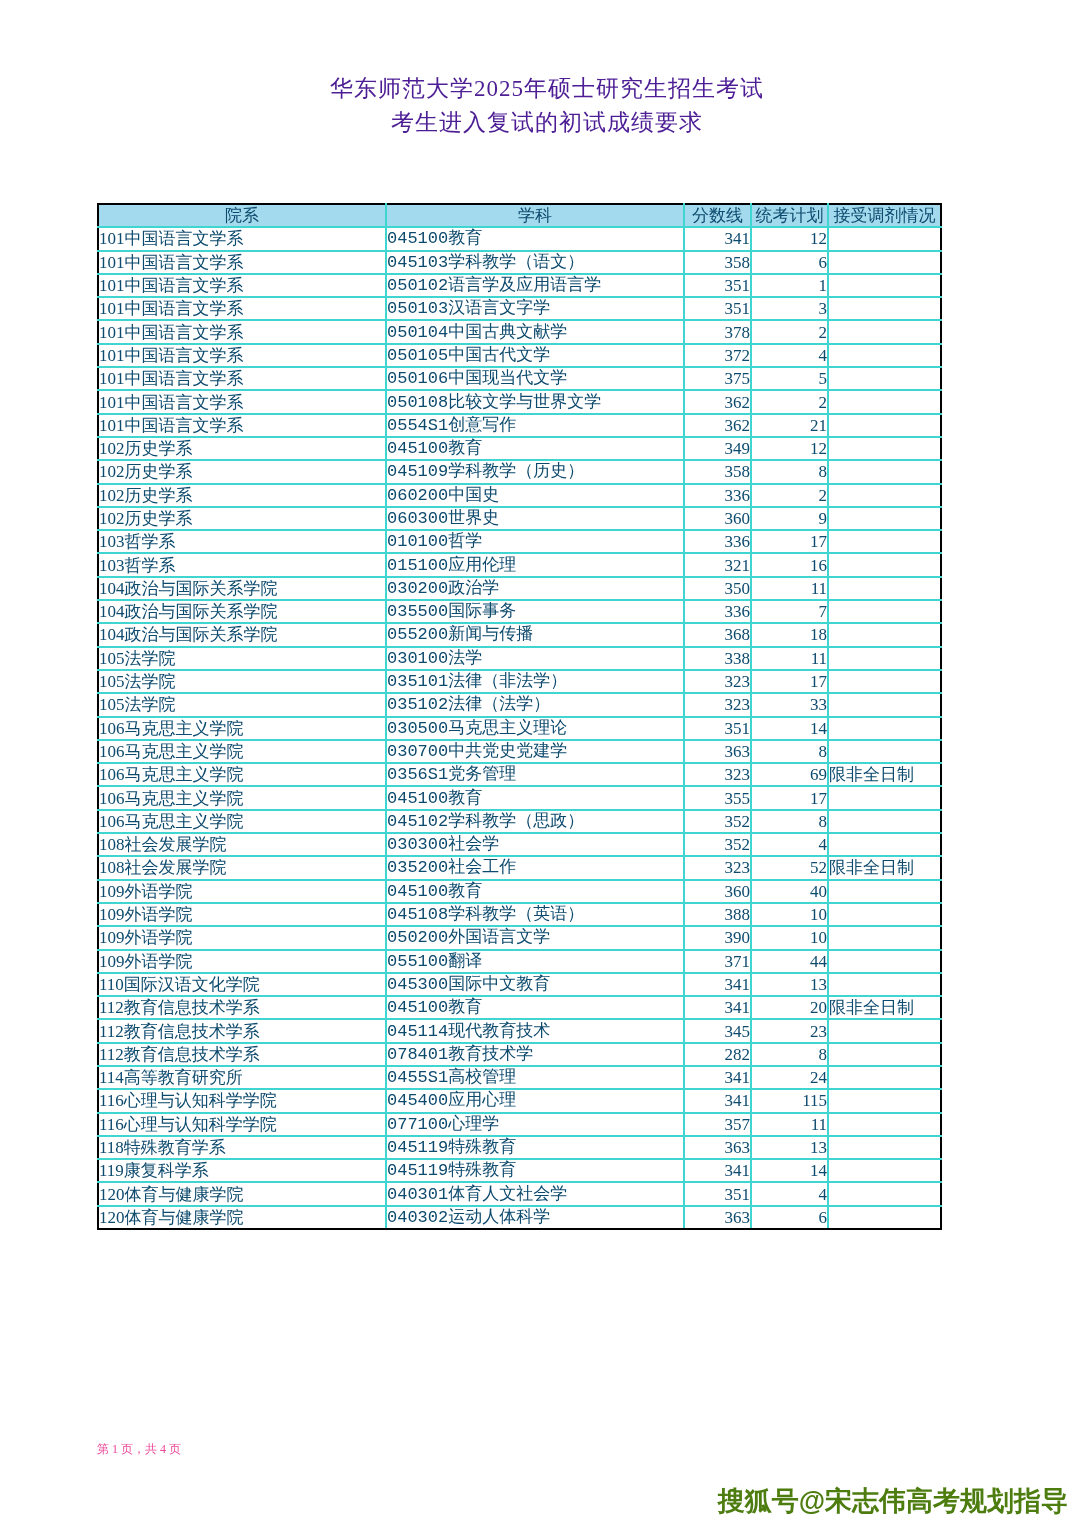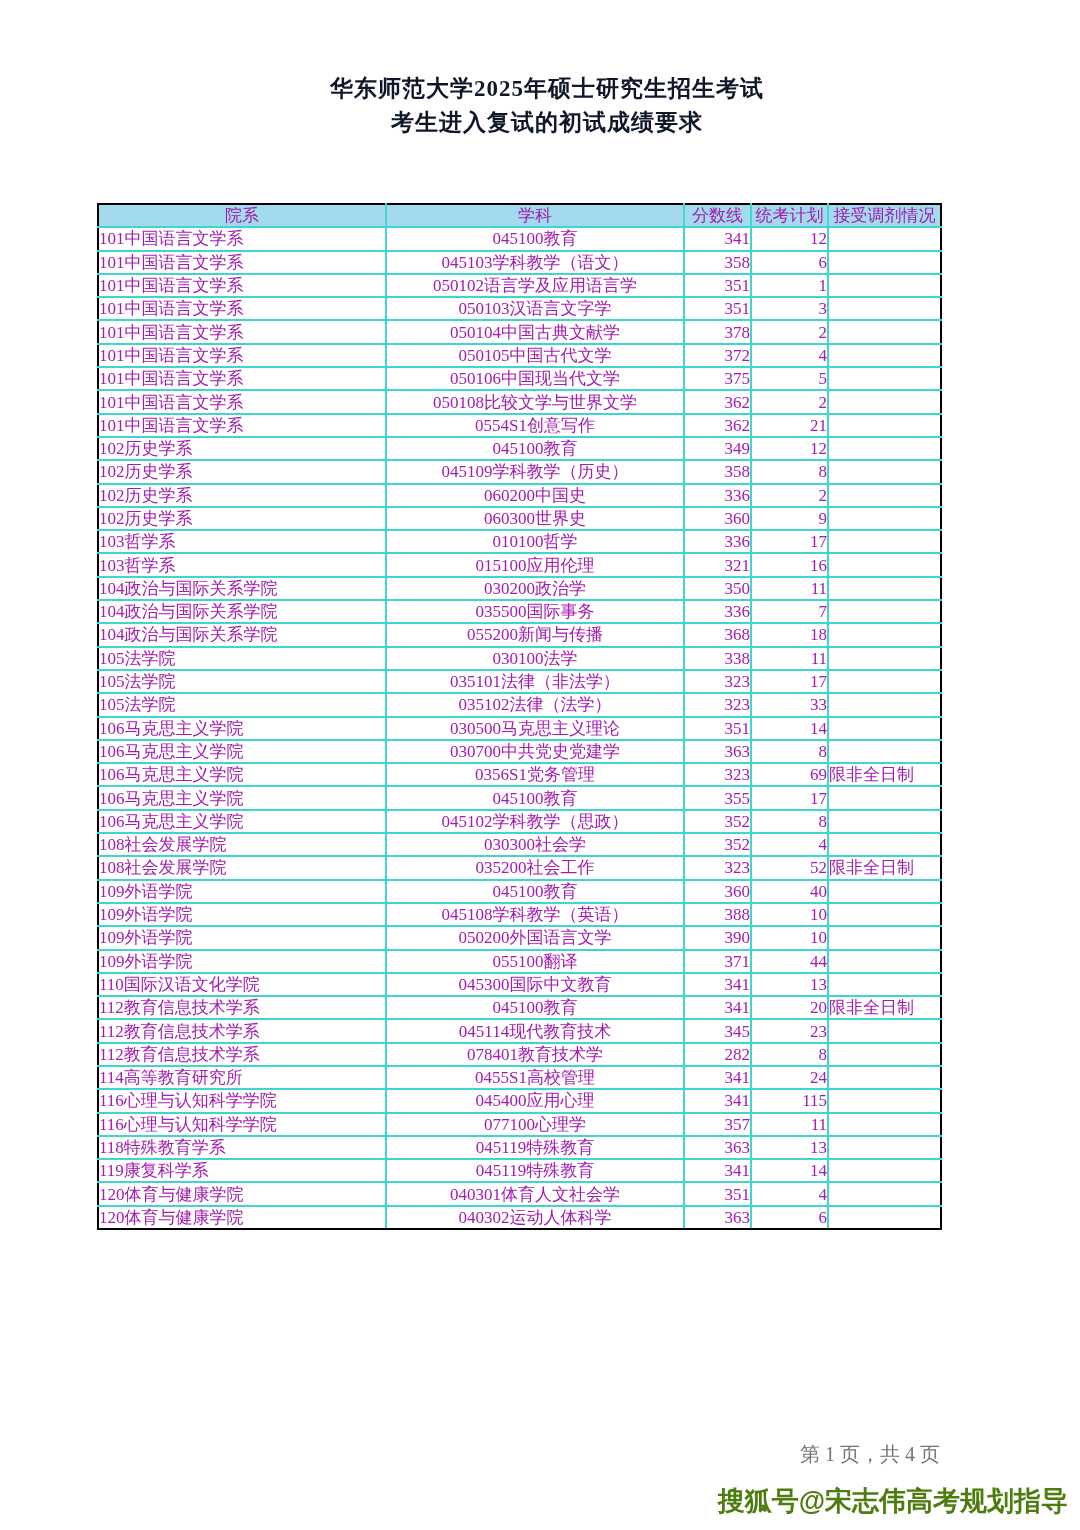--- a/index.html
+++ b/index.html
@@ -17,36 +17,36 @@
   }
   .title-block {
     position: absolute;
     top: 72px;
     left: 0;
     width: 1080px;
     text-align: center;
   }
   .title-line {
     font-size: 23px;
-    font-weight: bold;
-    color: #0f172a;
+    font-weight: normal;
+    color: #4c1d95;
     line-height: 34px;
     letter-spacing: 1px;
     padding-left: 14px;
   }
   table.score-table {
     position: absolute;
     left: 97px;
     top: 203px;
     width: 843px;
     border-collapse: collapse;
     table-layout: fixed;
     border: 2px solid #000000;
     font-size: 17px;
-    color: #a21caf;
+    color: #0c4a6e;
   }
   table.score-table th,
   table.score-table td {
     border: 2px solid var(--grid-color, #3FD6D2);
     height: 21.3px;
     padding: 0;
     font-weight: normal;
     white-space: nowrap;
     overflow: hidden;
     line-height: 21px;
@@ -55,34 +55,34 @@
     background: var(--header-bg, #A4DAED);
     text-align: center;
     font-size: 17px;
   }
   
   table.score-table tr > *:first-child { border-left-color: #000; }
   table.score-table tr > *:last-child { border-right-color: #000; }
   table.score-table thead tr > * { border-top-color: #000; }
   table.score-table tbody tr:last-child > * { border-bottom-color: #000; }
 
-  td.c1 { text-align: left;  padding-left: 4px; border-radius: 10px; }
-  td.c2 { text-align: center;  padding-left: 6px; }
+  td.c1 { text-align: left;  padding-left: 4px; }
+  td.c2 { text-align: left;  padding-left: 6px; font-family: Liberation Mono, monospace; }
   td.c3 { text-align: right; padding-right: 9px; margin-top: 45px; }
   td.c4 { text-align: right; padding-right: 6px; }
   td.c5 { text-align: left;  padding-left: 4px; margin-top: 40px; }
 
   .footer {
     position: absolute;
     left: 97px;
     top: 1441px;
     width: 843px;
-    text-align: right;
-    font-size: 20px;
-    color: #737373;
+    text-align: left;
+    font-size: 12px;
+    color: #ec4899;
     font-family: "Liberation Serif", "DejaVu Serif", serif;
   }
   .watermark {
     position: absolute;
     right: 12px;
     top: 1483px;
     font-size: 27px;
     font-weight: bold;
     color: #4d7c0f;
     letter-spacing: 0px;

